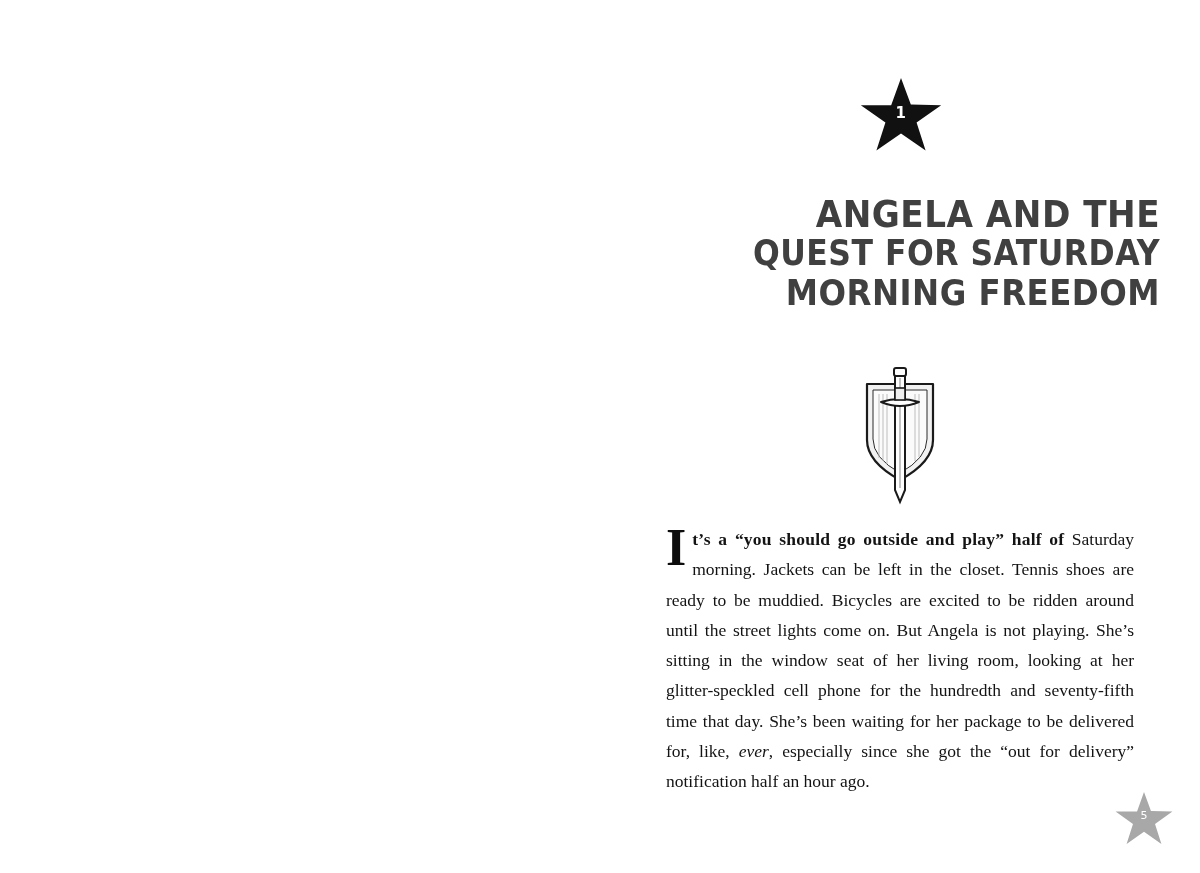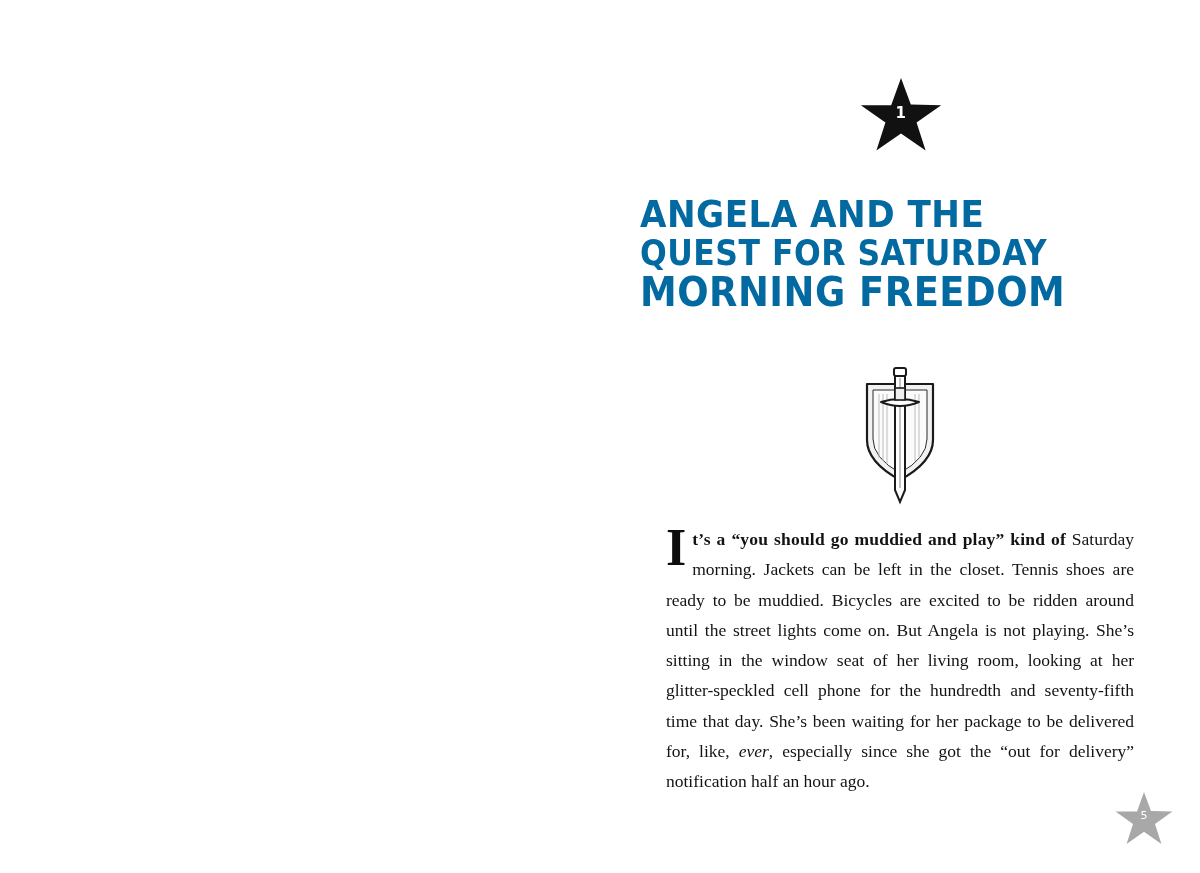--- a/index.html
+++ b/index.html
@@ -54,37 +54,37 @@
     line-height: 16px;
     letter-spacing: 0.5px;
   }
 
   
   .chapter-title {
     position: absolute;
     left: 640px;
     top: 168px;
     width: 520px;
-    text-align: left;
+    text-align: right;
     font-family: "DejaVu Sans", sans-serif;
     font-weight: bold;
     font-size: 40px;
     line-height: 39px;
     letter-spacing: 0.5px;
-    color: #0369a1;
+    color: #404040;
     text-transform: uppercase;
     font-stretch: condensed;
   }
   .chapter-title .line {
     display: block;
     white-space: nowrap;
   }
   .chapter-title .l1 { font-size: 38px; }
   .chapter-title .l2 { font-size: 35px; }
-  .chapter-title .l3 { font-size: 41px; }
+  .chapter-title .l3 { font-size: 36px; }
 
   
   .illustration {
     position: absolute;
     left: 845px;
     top: 362px;
     width: 110px;
     height: 150px;
   }
 
@@ -180,21 +180,21 @@
 
       <path d="M36 40 Q55 34 74 40 Q55 48 36 40 Z" fill="#ffffff" stroke="#1a1a1a" stroke-width="2" stroke-linejoin="round"></path>
 
       <rect x="49" y="6" width="12" height="8" rx="2" fill="#ffffff" stroke="#1a1a1a" stroke-width="2"></rect>
       <rect x="50" y="26" width="10" height="12" fill="#efefef" stroke="#1a1a1a" stroke-width="1.6"></rect>
     </svg>
   </div>
 
   <div class="body-text">
     <p>
-      <span class="dropcap">I</span><span class="lead-bold">t’s a “you should go muddied and play” kind of</span>
+      <span class="dropcap">I</span><span class="lead-bold">t’s a “you should go outside and play” half of</span>
       <span>Saturday morning. Jackets can be left in the closet. Tennis shoes are ready to be muddied. Bicycles are excited to be ridden around until the street lights come on. But Angela is not playing. She’s sitting in the window seat of her living room, looking at her glitter-speckled cell phone for the hundredth and seventy-fifth time that day. She’s been waiting for her package to be delivered for, like, </span><em>ever</em><span>, especially since she got the “out for delivery” notification half an hour ago.</span>
     </p>
   </div>
 
   <div class="folio">
     <div class="star-shape"></div>
     <div class="num">5</div>
   </div>
 
 </div>

